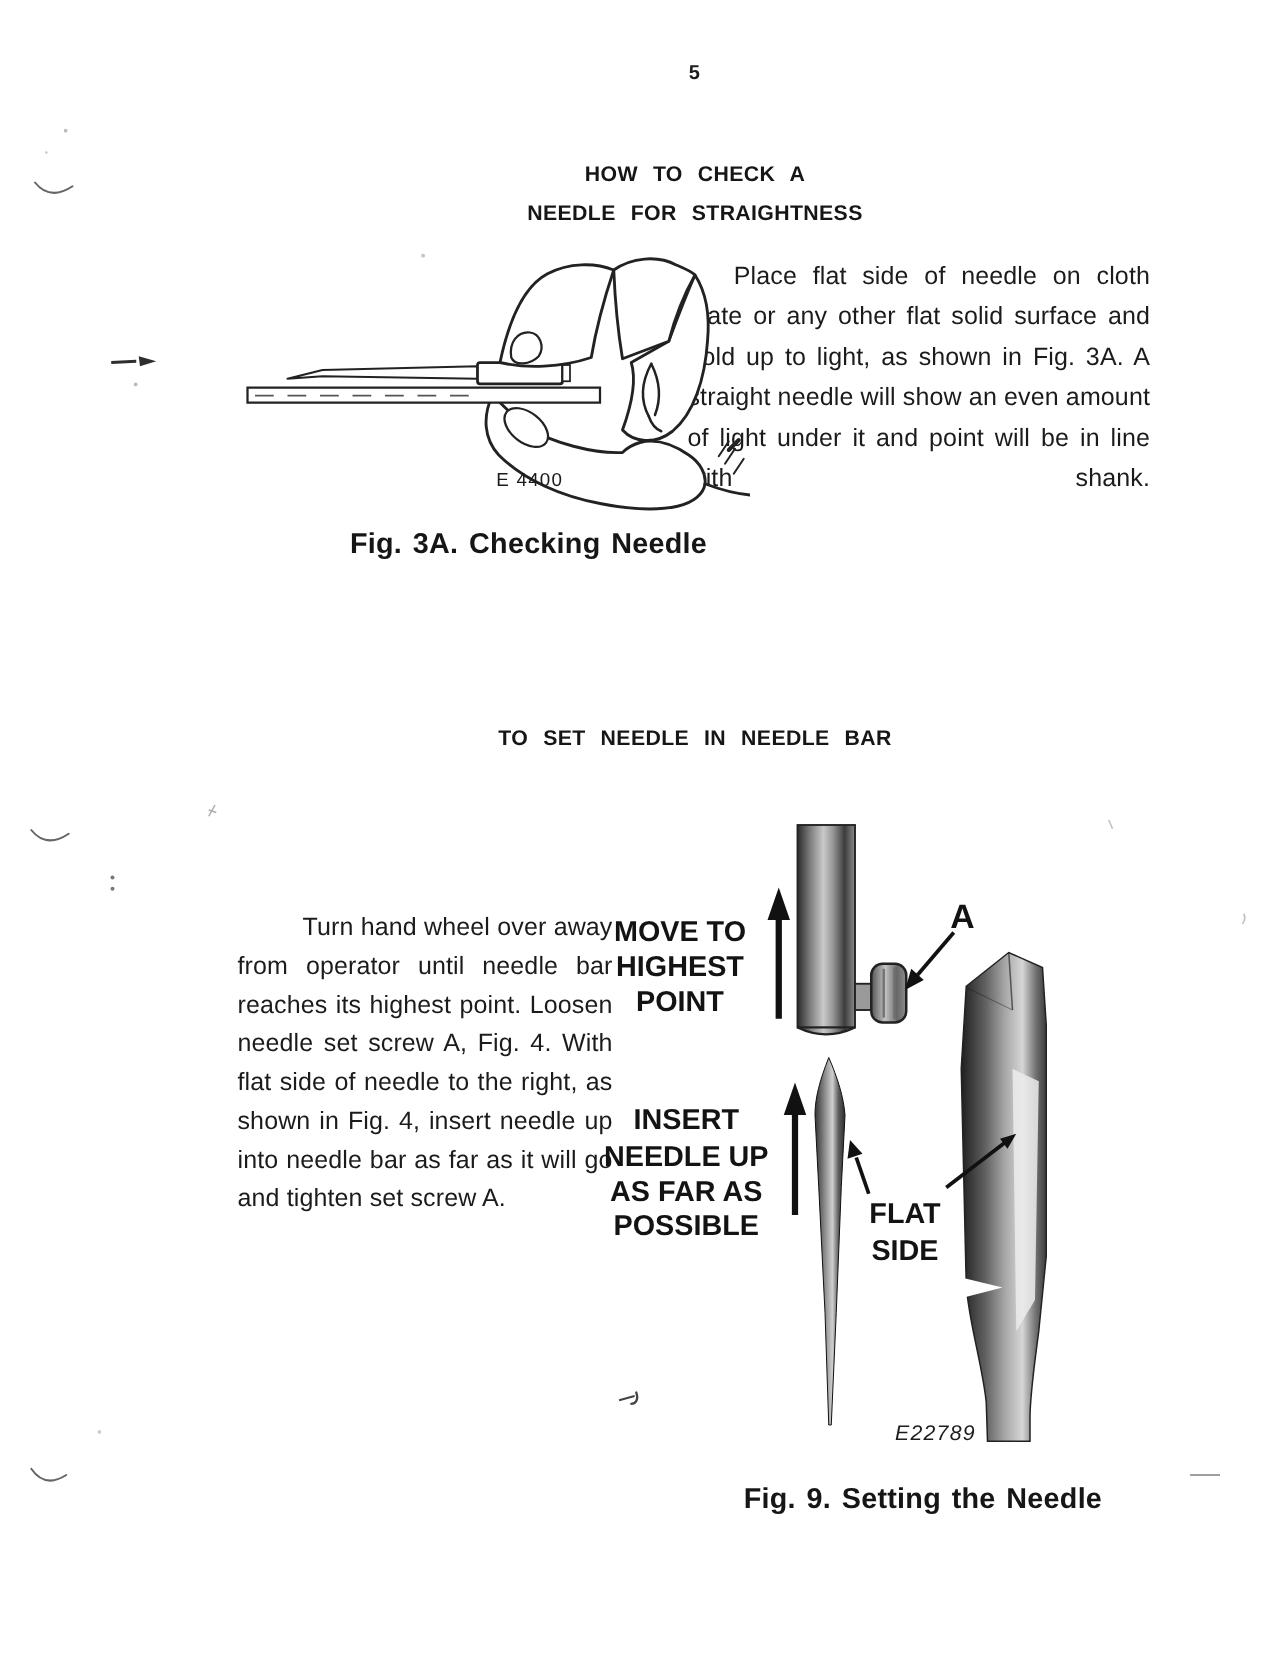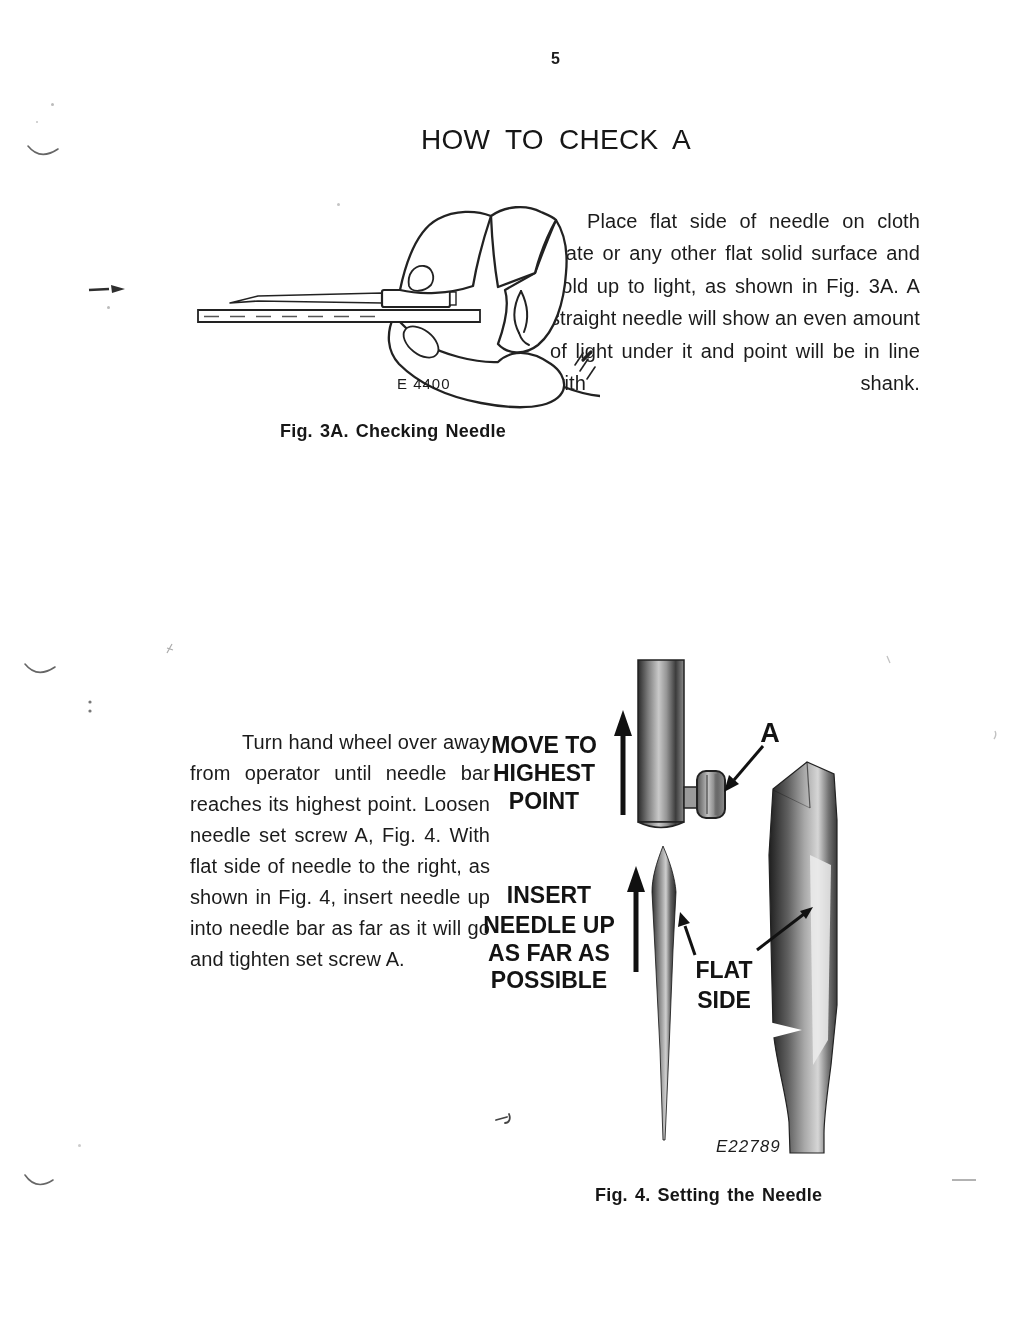--- a/index.html
+++ b/index.html
@@ -4,44 +4,45 @@
 <style>
   html,body{margin:0;padding:0;background:#e8e8e8;}
   .page{
     position:relative;width:1024px;height:1326px;background:#ffffff;
     font-family:"Liberation Sans",sans-serif;color:#1c1c1c;overflow:hidden;
     margin:0 auto;
   }
   .abs{position:absolute;}
   .pageno{font-size:16px;font-weight:700;letter-spacing:1px;text-align:center;}
   .h1{
-    font-size:28px;font-weight:400;text-align:center;line-height:31px;
+    font-size:17px;font-weight:700;text-align:center;line-height:31px;
     word-spacing:7px;letter-spacing:.3px;color:#161616;
   }
   .para{
     font-size:20px;line-height:32.4px;text-align:justify;color:#1b1b1b;
     letter-spacing:.1px;
   }
   .para .b{font-weight:400;}
   .para1{text-indent:37px;text-align-last:justify;}
   .para2{text-indent:52px;line-height:31px;}
-  .caption{font-size:18px;font-weight:700;letter-spacing:.2px;word-spacing:2px;color:#161616;}
+  .caption{font-size:23px;font-weight:700;letter-spacing:.2px;word-spacing:2px;color:#161616;}
   svg text{font-family:"Liberation Sans",sans-serif;}
   .mark{position:absolute;pointer-events:none;}
   .dot{position:absolute;background:#555;border-radius:50%;}
 </style>
 </head>
 <body>
 
 <div class="page">
 
   <div class="abs pageno" style="left:538px;top:50px;width:36px;">5</div>
 
   <div class="abs h1" style="left:376px;top:124px;width:360px;">
     <div>HOW TO CHECK A</div>
+    <div>NEEDLE FOR STRAIGHTNESS</div>
   </div>
 
   <div class="abs para para1" style="left:550px;top:205px;width:370px;"><span>Place flat side of needle on cloth plate or any other flat solid surface and hold up to light, as shown in </span><span class="b">Fig. 3A.</span><span> A straight needle will show an even amount of light under it and point will be in line with shank.</span></div>
 
   <div class="abs" style="left:180px;top:195px;width:420px;height:235px;">
     <svg width="420" height="235" viewBox="0 0 420 235">
 
       <g stroke="#222" stroke-width="2.3" fill="#fff" stroke-linejoin="round" stroke-linecap="round">
         <path d="M 214,121 C 206,138 207,156 219,169 C 239,189 269,202 301,208 C 327,213 349,213 362,210 C 375,207 383,200 384,192 C 385,184 380,175 371,169 C 358,160 344,156 332,159 C 325,161 320,165 318,167 C 294,168 262,159 244,148 C 231,139 222,129 214,121 Z"></path>
         <ellipse cx="241" cy="147" rx="20" ry="12" transform="rotate(38 241 147)" stroke-width="1.8"></ellipse>
@@ -77,20 +78,21 @@
         <path d="M 400,176 L 408,164"></path>
         <path d="M 407,184 L 415,172"></path>
         <path d="M 403,165 L 411,157" stroke-width="3.2"></path>
       </g>
       <text x="217" y="194" font-family="Liberation Serif, serif" font-size="15" letter-spacing="1" fill="#1c1c1c">E 4400</text>
     </svg>
   </div>
 
   <div class="abs caption" style="left:280px;top:421px;">Fig. 3A. Checking Needle</div>
 
+  <div class="abs h1" style="left:348px;top:575px;width:416px;">TO SET NEEDLE IN NEEDLE BAR</div>
 
   <div class="abs para para2" style="left:190px;top:727px;width:300px;"><span>Turn hand wheel over away from operator until needle bar reaches its highest point. Loosen needle set screw </span><span class="b">A, Fig. 4.</span><span> With flat side of needle to the right, as shown in </span><span class="b">Fig. 4,</span><span> insert needle up into needle bar as far as it will go and tighten set screw </span><span class="b">A.</span></div>
 
   <div class="abs" style="left:476px;top:650px;width:400px;height:520px;">
     <svg width="400" height="520" viewBox="0 0 400 520">
       <defs>
         <linearGradient id="gBar" x1="0" y1="0" x2="1" y2="0">
           <stop offset="0" stop-color="#2a2a2a"></stop>
             <stop offset=".22" stop-color="#7d7d7d"></stop>
           <stop offset=".45" stop-color="#c9c9c9"></stop>
@@ -167,21 +169,21 @@
       <line x1="219" y1="305" x2="209" y2="276" stroke="#111" stroke-width="3"></line>
       <polygon points="204,262 214,273 202,277" fill="#111"></polygon>
       <line x1="281" y1="300" x2="328" y2="264" stroke="#111" stroke-width="3"></line>
       <polygon points="337,257 330,269 324,261" fill="#111"></polygon>
 
       <text x="240" y="502" font-family="Liberation Serif, serif" font-style="italic" font-size="17" letter-spacing="1" fill="#1c1c1c">E22789</text>
       <path d="M 20,470 L 31,467 M 33,464 C 35,469 33,473 29,473" stroke="#444" stroke-width="1.8" fill="none" stroke-linecap="round"></path>
     </svg>
   </div>
 
-  <div class="abs caption" style="left:595px;top:1185px;">Fig. 4. Setting the Needle</div>
+  <div class="abs caption" style="left:595px;top:1185px;">Fig. 9. Setting the Needle</div>
 
   <svg class="mark" style="left:26px;top:140px;" width="36" height="24">
     <path d="M 2,6 Q 14,21 32,9" stroke="#666" stroke-width="1.6" fill="none" stroke-linecap="round"></path>
   </svg>
   <svg class="mark" style="left:23px;top:658px;" width="36" height="24">
     <path d="M 2,6 Q 14,21 32,9" stroke="#666" stroke-width="1.6" fill="none" stroke-linecap="round"></path>
   </svg>
   <svg class="mark" style="left:23px;top:1170px;" width="34" height="24">
     <path d="M 2,5 Q 13,21 30,10" stroke="#666" stroke-width="1.6" fill="none" stroke-linecap="round"></path>
   </svg>

